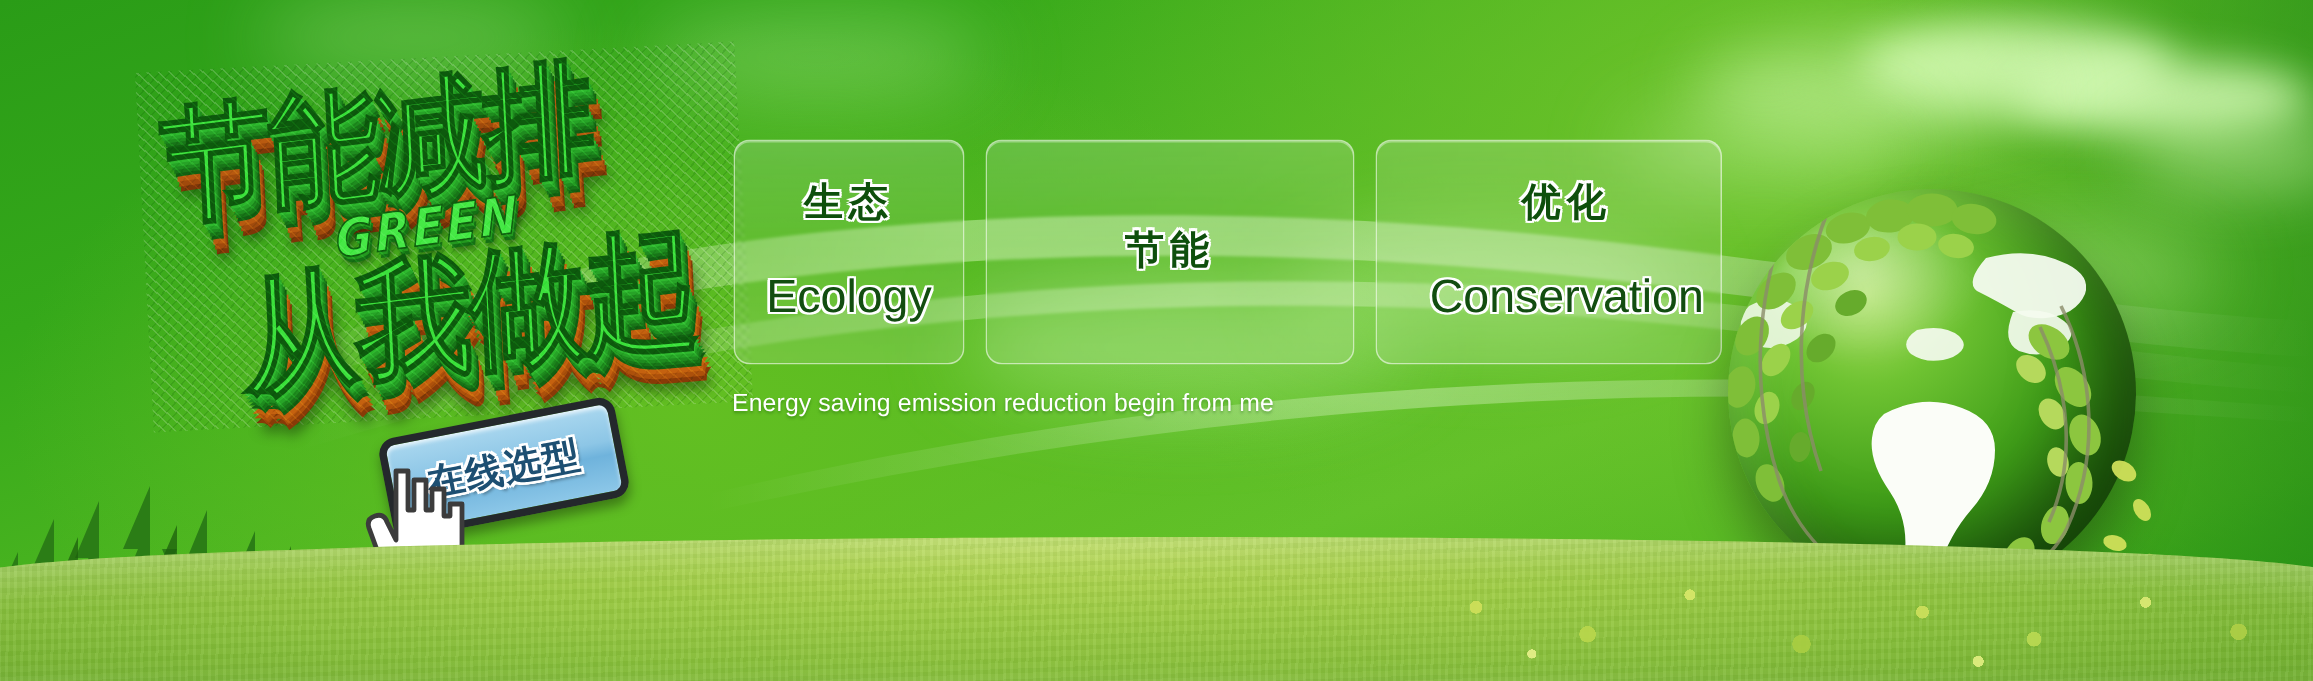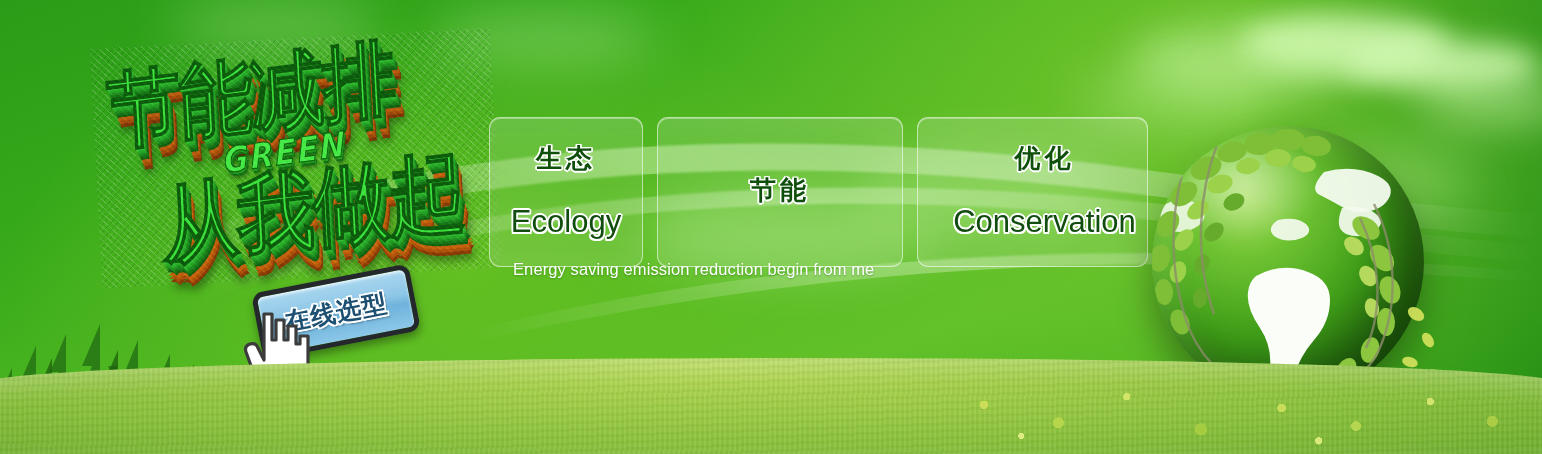--- a/index.html
+++ b/index.html
@@ -175,21 +175,21 @@
     filter:blur(5px);
   }
   .ivy{position:absolute;left:0;top:0;width:320px;height:320px;pointer-events:none;}
   .globe-shadow{
     position:absolute;left:30px;bottom:-2px;width:262px;height:26px;border-radius:50%;
     background:radial-gradient(ellipse, rgba(20,60,10,.55), rgba(20,60,10,0) 72%);
     filter:blur(5px);
   }
 
   
-  .cards{position:absolute;left:489px;top:93px;display:flex;gap:14px;margin-top:24px;}
+  .cards{position:absolute;left:489px;top:93px;display:flex;gap:14px;}
   .card{
     position:relative;
     height:148px;
     border:1px solid rgba(255,255,255,.55);
     border-radius:11px;
     background:linear-gradient(180deg, rgba(255,255,255,.16) 0%, rgba(255,255,255,.07) 46%, rgba(255,255,255,.13) 100%);
     box-shadow:inset 0 1px 0 rgba(255,255,255,.35);
     display:flex;flex-direction:column;align-items:center;justify-content:center;
     gap:6px;
     backdrop-filter:blur(1px);
@@ -212,21 +212,21 @@
     font-size:31px;font-weight:400;color:#124d10;
     text-shadow:
       -1.5px -1.5px 0 #fff, 1.5px -1.5px 0 #fff,
       -1.5px 1.5px 0 #fff, 1.5px 1.5px 0 #fff,
       0 -1.6px 0 #fff, 0 1.6px 0 #fff,
       -1.6px 0 0 #fff, 1.6px 0 0 #fff;
     margin-top:22px;
     text-align:center;
   }
   .tagline{
-    position:absolute;left:513px;top:260px;
+    position:absolute;left:488px;top:260px;
     font-family:"Liberation Sans","DejaVu Sans",sans-serif;
     font-size:16.5px;color:#ffffff;letter-spacing:.1px;
     text-shadow:0 1px 2px rgba(0,70,0,.35);
   }
 </style>
 </head>
 <body>
 
 <div id="banner">
 

